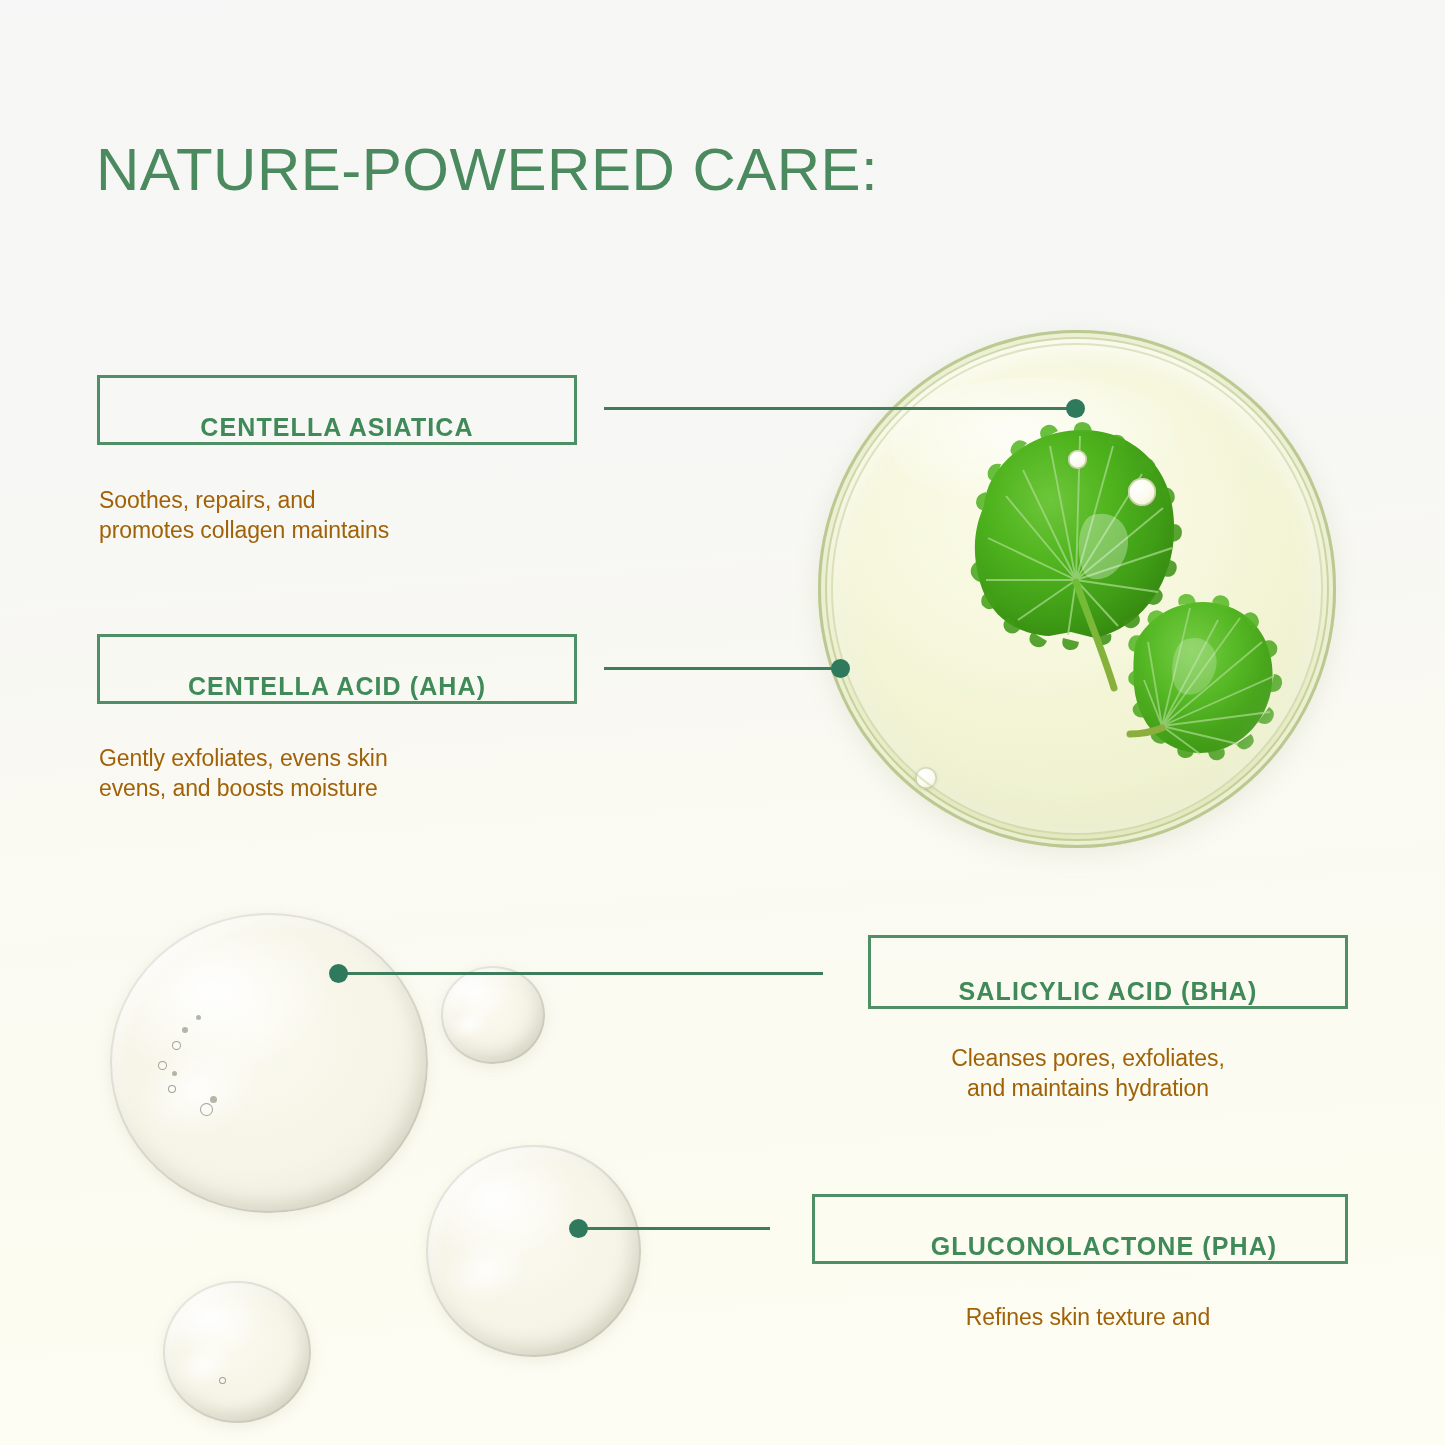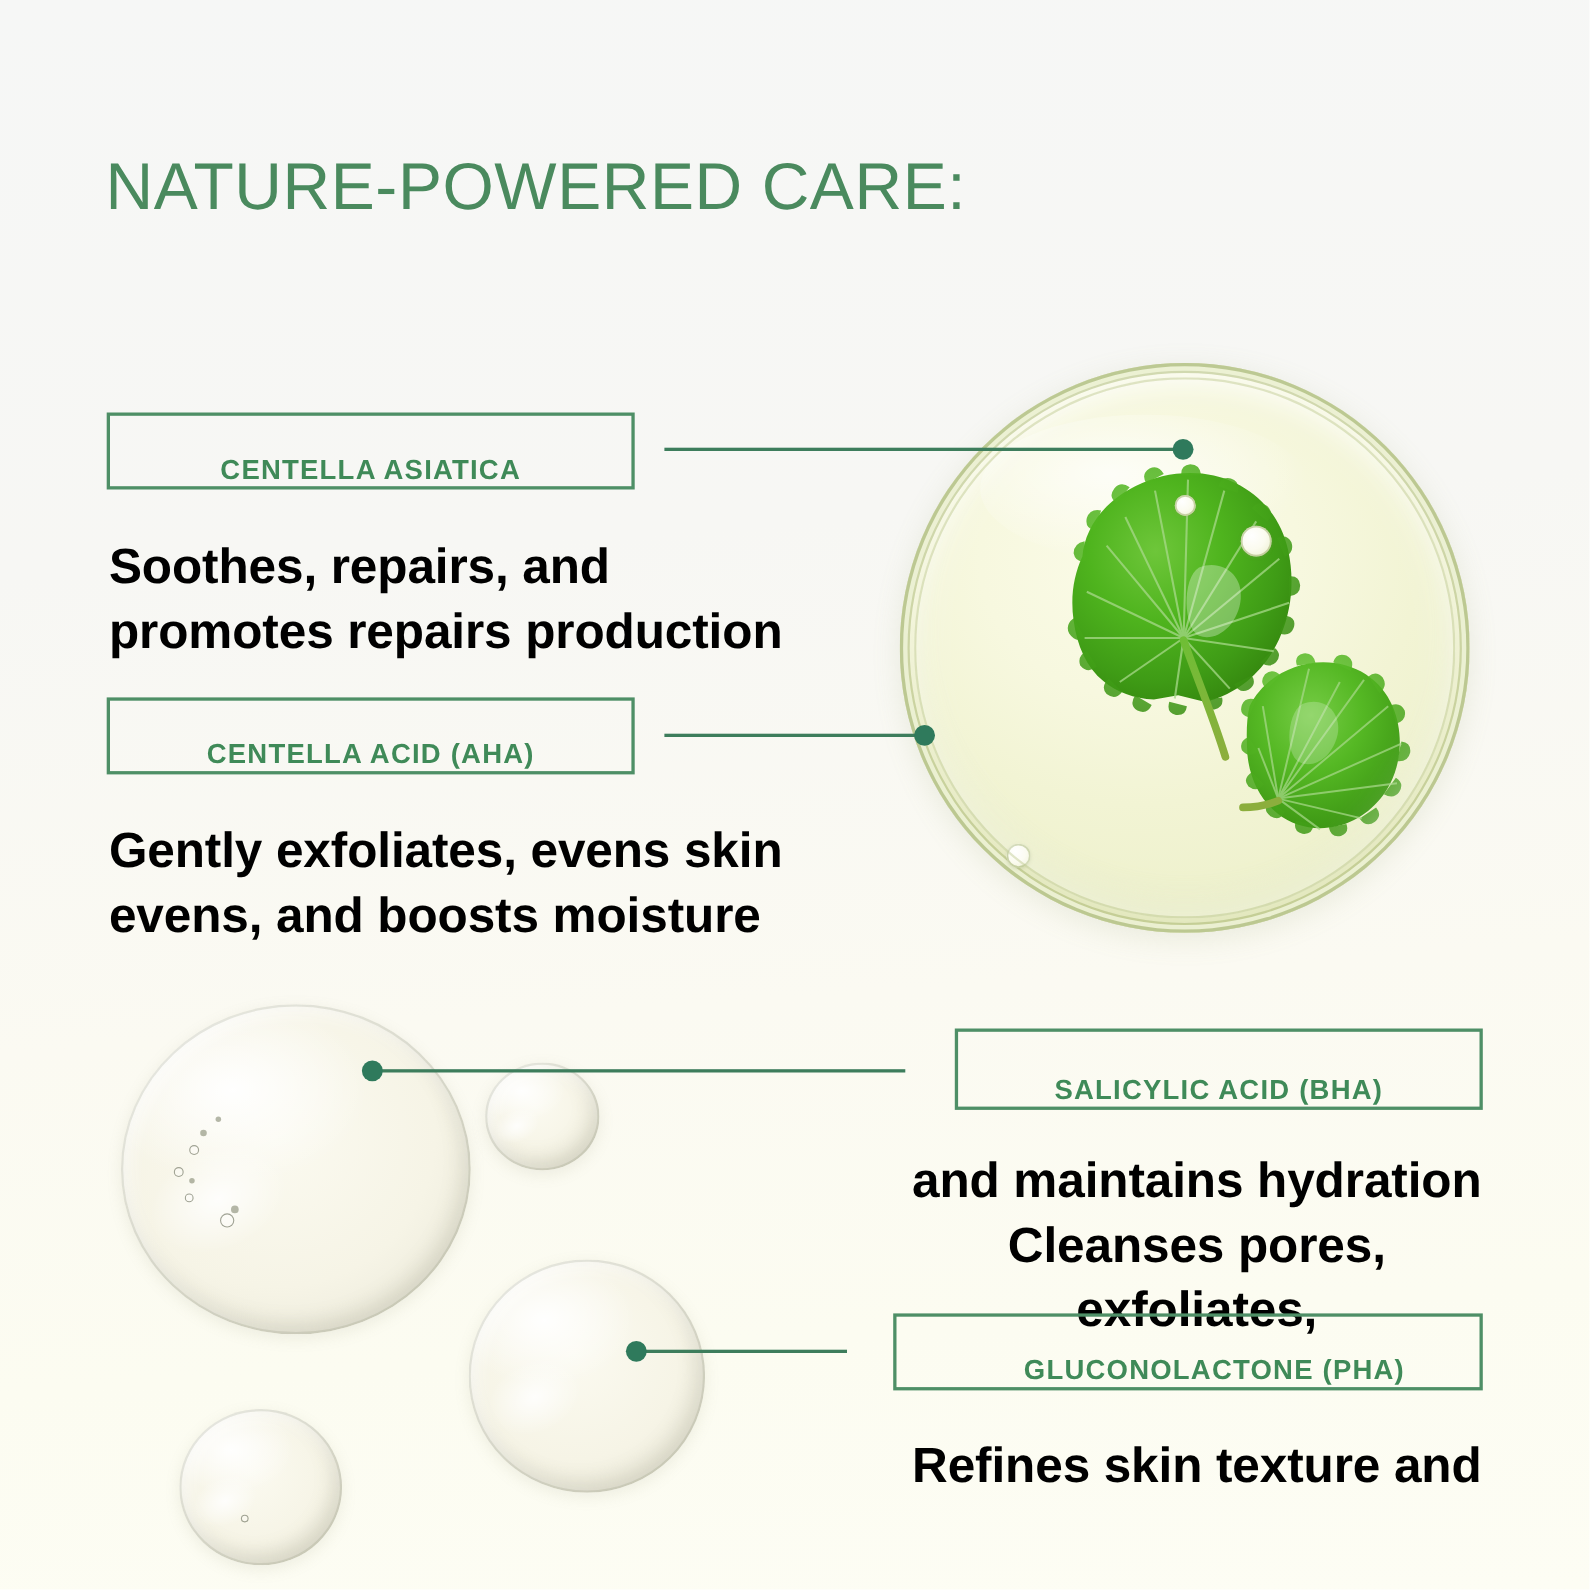--- a/index.html
+++ b/index.html
@@ -25,22 +25,22 @@
   .label-box {
     position:absolute; border:3px solid #4e8f66; background:transparent;
     display:flex; align-items:flex-end; justify-content:center;
   }
   .label-box span {
     font-size:25px; font-weight:700; letter-spacing:1.1px;
     color:#3f8a58; white-space:nowrap;
   }
 
   .desc {
-    position:absolute; font-size:45px; font-weight:700;
-    color:#000000; line-height:1.30; letter-spacing:-0.1px;
+    position:absolute; font-size:23px; font-weight:400;
+    color:#a16207; line-height:1.30; letter-spacing:-0.1px;
   }
   .desc.right { text-align:center; }
 
   
   .conn { position:absolute; height:3px; background:#3d7d5c; }
   .conn-dot { position:absolute; width:19px; height:19px; border-radius:50%; background:#2f7a5c; }
 
   
   .petri {
     position:absolute; left:818px; top:330px; width:518px; height:518px;
@@ -259,37 +259,37 @@
 <div class="conn-dot" style="left:329px;top:964px;"></div>
 
 <div class="conn" style="left:585px;top:1227px;width:185px;"></div>
 <div class="conn-dot" style="left:569px;top:1219px;"></div>
 
 <div class="label-box" style="left:97px;top:375px;width:480px;height:70px;">
   <span>CENTELLA ASIATICA</span>
 </div>
 <div class="desc" style="left:99px;top:486px;width:620px;">
   <div>Soothes, repairs, and</div>
-  <div>promotes repairs production</div>
+  <div>promotes collagen maintains</div>
 </div>
 
 <div class="label-box" style="left:97px;top:634px;width:480px;height:70px;">
   <span>CENTELLA ACID (AHA)</span>
 </div>
 <div class="desc" style="left:99px;top:744px;width:620px;">
   <div>Gently exfoliates, evens skin</div>
   <div>evens, and boosts moisture</div>
 </div>
 
 <div class="label-box" style="left:868px;top:935px;width:480px;height:74px;">
   <span>SALICYLIC ACID (BHA)</span>
 </div>
 <div class="desc right" style="left:828px;top:1044px;width:520px;">
+  <div>Cleanses pores, exfoliates,</div>
   <div>and maintains hydration</div>
-  <div>Cleanses pores, exfoliates,</div>
 </div>
 
 <div class="label-box" style="left:812px;top:1194px;width:536px;height:70px;padding-left:48px;">
   <span>GLUCONOLACTONE (PHA)</span>
 </div>
 <div class="desc right" style="left:828px;top:1303px;width:520px;">
   <div>Refines skin texture and</div>
 </div>
 
 </body></html>

